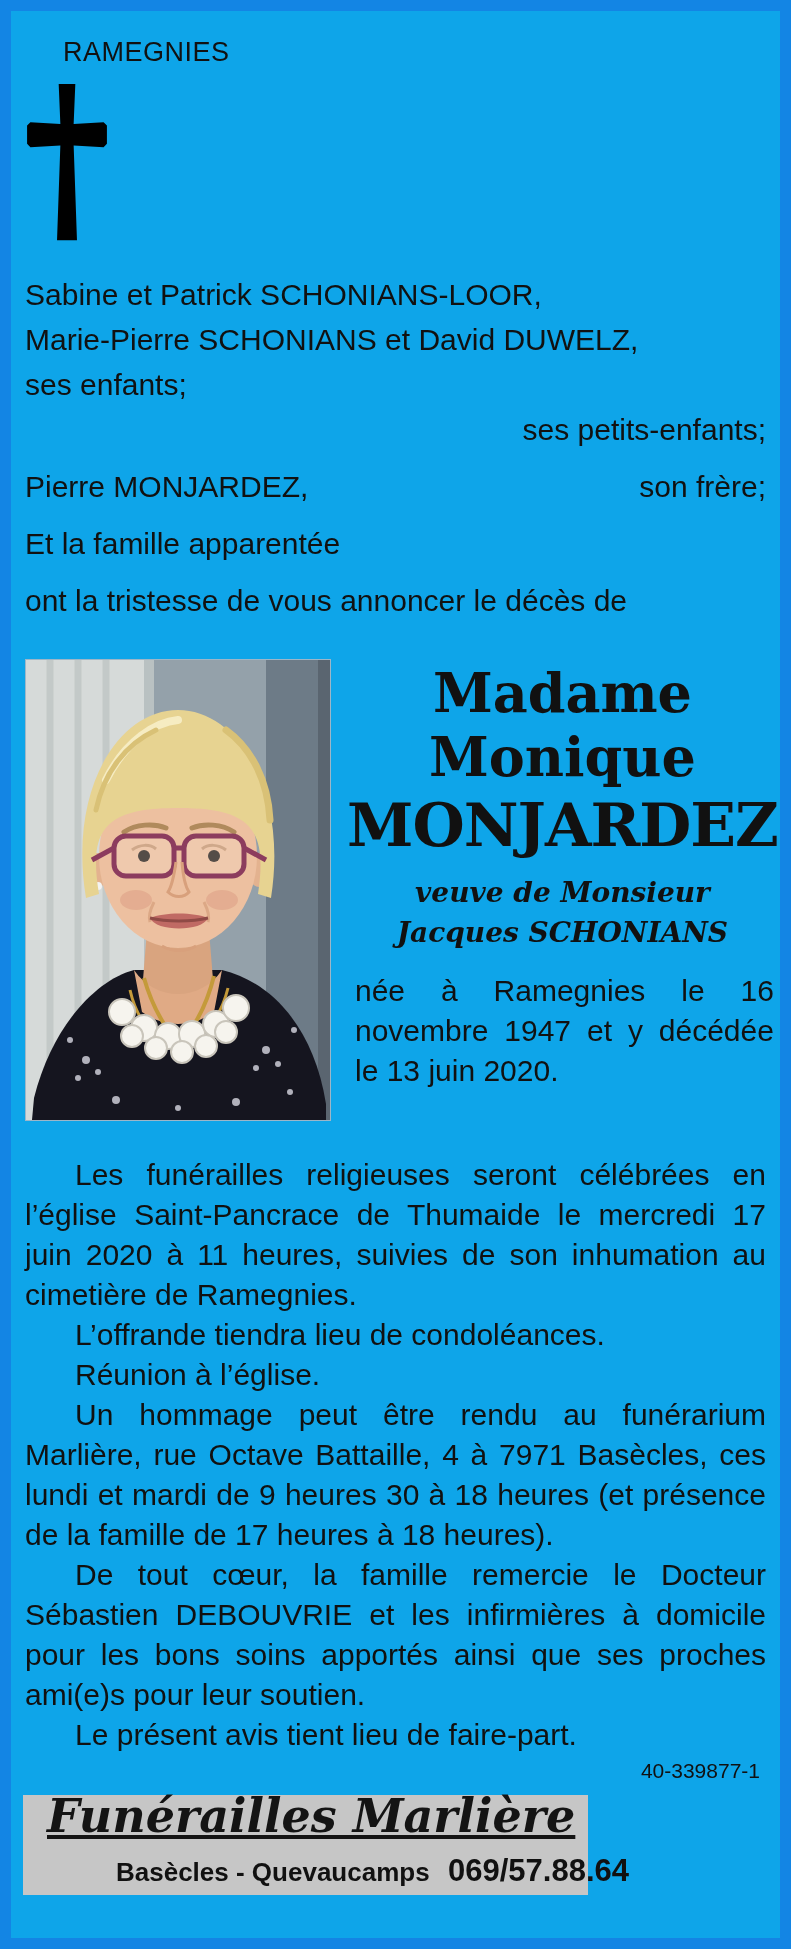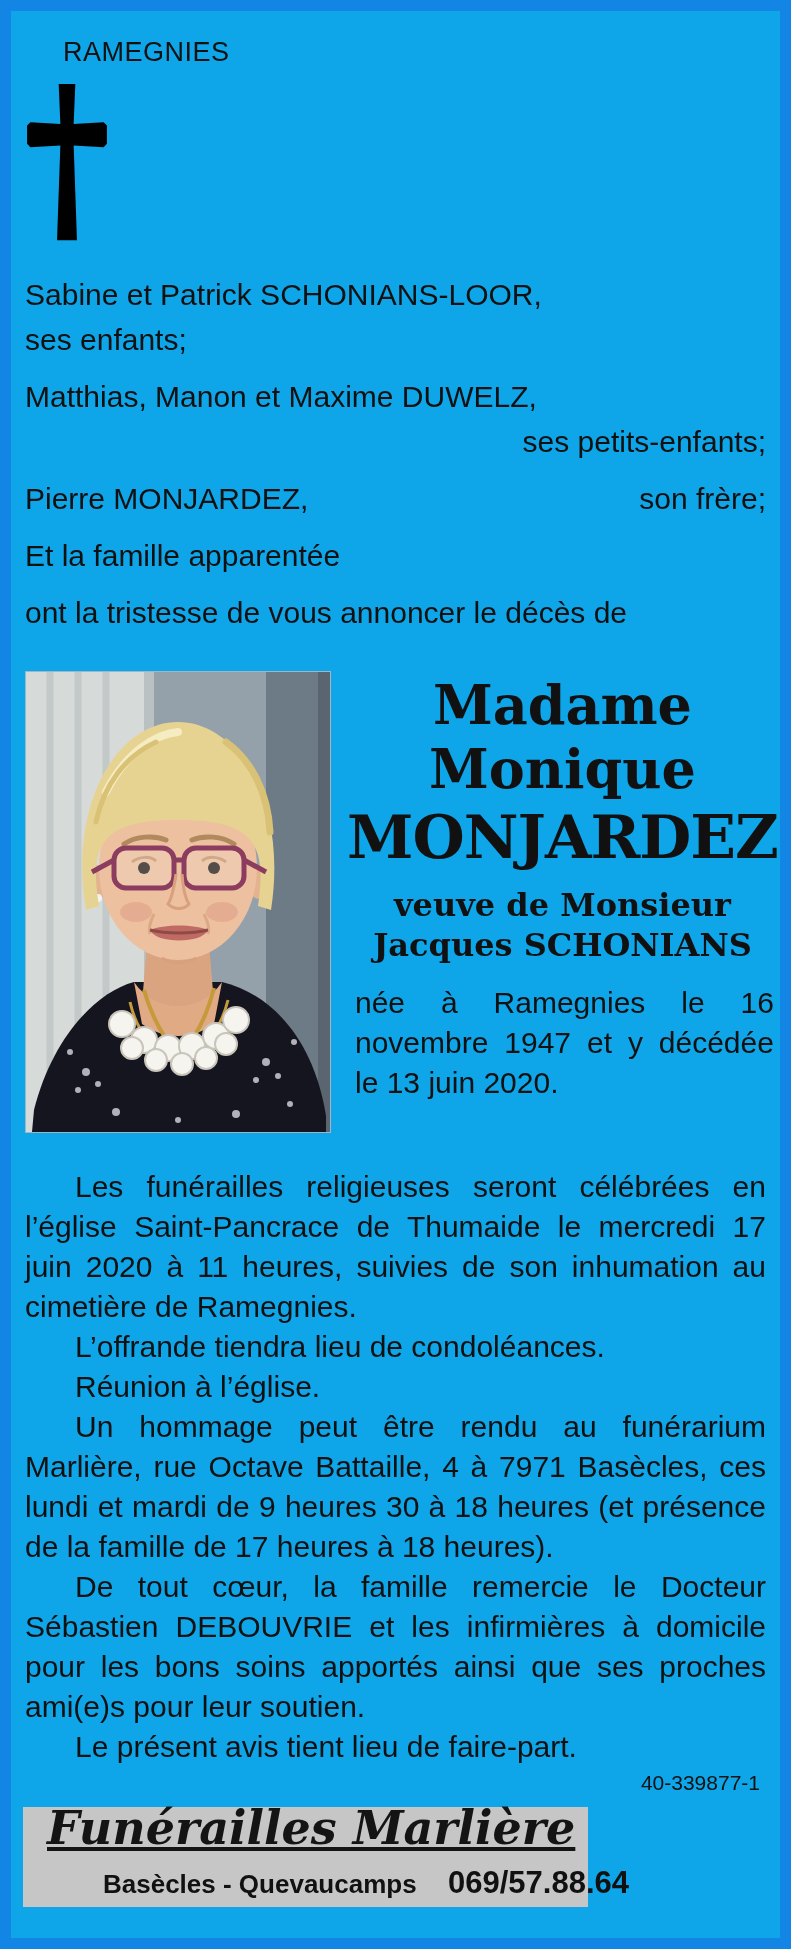--- a/index.html
+++ b/index.html
@@ -36,21 +36,21 @@
     font-family:"DejaVu Serif","Liberation Serif",serif;
     font-weight:bold;font-size:54px;line-height:64px;
   }
   .t2{
     font-family:"DejaVu Serif","Liberation Serif",serif;
     font-weight:bold;font-size:60px;line-height:72px;letter-spacing:-1px;
   }
   .widow{
     margin-top:12px;
     font-family:"DejaVu Serif","Liberation Serif",serif;
-    font-weight:bold;font-size:32px;line-height:40px;
+    font-weight:bold;font-size:28px;line-height:40px;font-style:italic;
   }
   .life{
     margin:18px 4px 4px 8px;
     font-size:30px;line-height:40px;text-align:justify;
   }
   .body-text{
     margin:34px 14px 0 14px;
     font-size:30px;line-height:40px;text-align:justify;
     hyphens:auto;-webkit-hyphens:auto;
   }
@@ -62,21 +62,21 @@
     background:var(--footer-bg);
   }
   .brand{
     position:absolute;left:24px;top:-4px;
     font-family:"DejaVu Serif","Liberation Serif",serif;
     font-style:italic;font-weight:bold;font-size:46px;color:#141414;
     white-space:nowrap;
     text-decoration:underline;
   }
   .loc{
-    position:absolute;left:80px;top:64px;
+    position:absolute;left:93px;top:64px;
     font-weight:bold;font-size:26px;white-space:nowrap;
   }
   .phone{
     position:absolute;left:425px;top:60px;
     font-weight:bold;font-size:31px;white-space:nowrap;
   }
 </style>
 </head>
 <body>
 
@@ -87,25 +87,25 @@
   <svg class="cross" viewBox="0 0 100 190" aria-hidden="true">
     <polygon fill="#000000" points="40,0 60,0 58,48 94,46 98,50 98,72 94,76 58,74 62,188 38,188 42,74 6,76 2,72 2,50 6,46 42,48"></polygon>
   </svg>
 
   <div class="names">
     <div class="nline">
       <span class="nl">Sabine et Patrick SCHONIANS-LOOR,</span>
       <span class="nr"></span>
     </div>
     <div class="nline">
+      <span class="nl">Marie-Pierre SCHONIANS et David DUWELZ,</span>
+      <span class="nr"></span>
+    </div>
+    <div class="nline">
       <span class="nr">ses enfants;</span>
-    </div>
-    <div class="nline gap">
-      <span class="nl">Matthias, Manon et Maxime DUWELZ,</span>
-      <span class="nr"></span>
     </div>
     <div class="nline">
       <span class="nl"></span>
       <span class="nr">ses petits-enfants;</span>
     </div>
     <div class="nline gap">
       <span class="nl">Pierre MONJARDEZ,</span>
       <span class="nr">son frère;</span>
     </div>
     <div class="nline gap">

